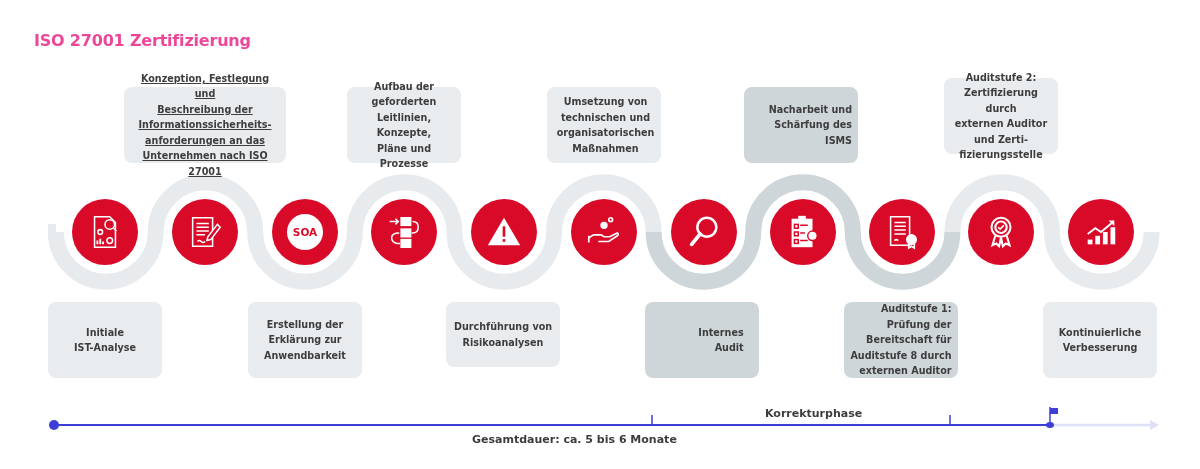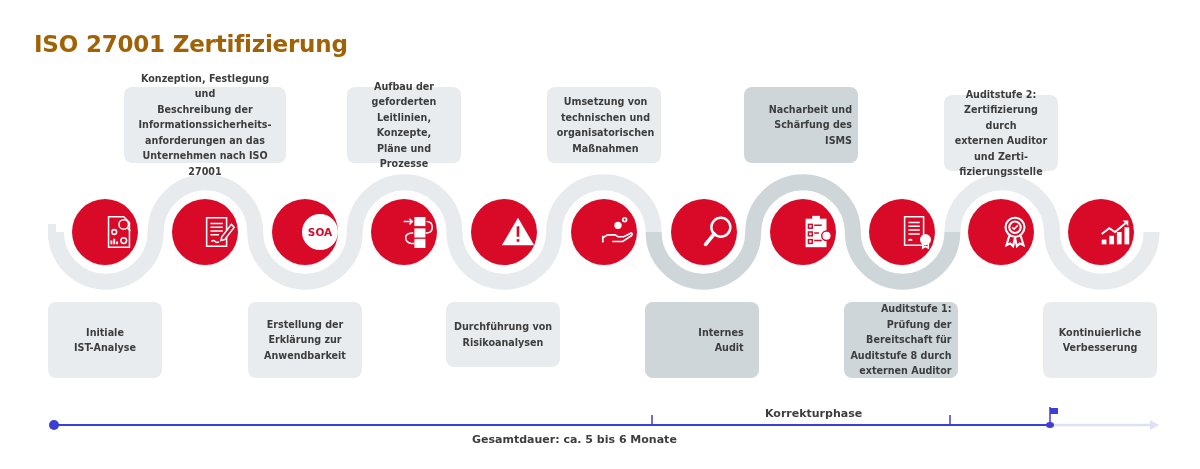--- a/index.html
+++ b/index.html
@@ -1,26 +1,26 @@
 <!DOCTYPE html>
 <html><head>
 <meta charset="utf-8">
 <style>
   html, body { margin:0; padding:0; background:#ffffff; }
   body { width:1200px; height:469px; position:relative; overflow:hidden;
          font-family:"DejaVu Sans", "Liberation Sans", sans-serif; color:#3b3b3b; }
-  .title { position:absolute; left:34px; top:31px; font-size:23px; font-weight:bold; color:#a16207; letter-spacing:-0.2px; }
+  .title { position:absolute; left:34px; top:31px; font-size:16px; font-weight:bold; color:#ec4899; letter-spacing:-0.2px; }
   .box { position:absolute; border-radius:8px; display:flex; align-items:center; justify-content:center;
          text-align:center; font-size:9.6px; font-weight:bold; line-height:15.5px; color:#3d3d3d; box-sizing:border-box; padding:4px 6px; }
   .box.light { background:#e9ecef; }
   .box.dark  { background:#cfd6d9;text-align:right; }
   .box span { white-space:pre-line; }
   svg.wave { position:absolute; left:0; top:0; }
   .circle { position:absolute; width:66px; height:66px; border-radius:50%; background:#d80a28;
-            display:flex; align-items:center; justify-content:flex-end; }
+            display:flex; align-items:center; justify-content:center; }
   .circle svg { width:38px; height:38px; }
   .soa { color:#d80a28; background:#fff; border-radius:50%; width:36px; height:36px; display:flex;
          align-items:center; justify-content:center; font-size:10.5px; font-weight:bold; }
   .tl-label { position:absolute; font-size:11px; font-weight:bold; color:#3d3d3d; }
 </style>
 </head>
 <body>
 
 <div class="title">ISO 27001 Zertifizierung</div>
 
@@ -38,21 +38,21 @@
 
     <path d="M653.6 232 A49.8 49.8 0 0 0 753.2 232" stroke="#cfd6d9"></path>
     <path d="M753.2 232 A49.8 49.8 0 0 1 852.8 232" stroke="#cfd6d9"></path>
     <path d="M852.8 232 A49.8 49.8 0 0 0 952.4 232" stroke="#cfd6d9"></path>
 
     <path d="M952.4 232 A49.8 49.8 0 0 1 1052 232" stroke="#e8ebee"></path>
     <path d="M1052 232 A49.8 49.8 0 0 0 1151.6 232" stroke="#e8ebee"></path>
   </g>
 </svg>
 
-<div class="box light" style="left:124px;top:87px;width:162px;height:76px;">
+<div class="box light" style="left:124px;top:87px;width:162px;height:76px;text-decoration:underline;">
     <span>Konzeption, Festlegung und
 Beschreibung der
 Informationssicherheits-
 anforderungen an das
 Unternehmen nach ISO 27001</span>
   </div>
 <div class="box light" style="left:347px;top:87px;width:114px;height:76px;">
     <span>Aufbau der
 geforderten
 Leitlinien, Konzepte,
@@ -61,21 +61,21 @@
 <div class="box light" style="left:547px;top:87px;width:114px;height:76px;padding-left:9px;">
     <span>Umsetzung von
 technischen und
 organisatorischen
 Maßnahmen</span>
   </div>
 <div class="box dark" style="left:744px;top:87px;width:114px;height:76px;">
     <span>Nacharbeit und
 Schärfung des ISMS</span>
   </div>
-<div class="box light" style="left:944px;top:95px;width:114px;height:76px;align-items:center;">
+<div class="box light" style="left:944px;top:78px;width:114px;height:76px;align-items:center;">
     <span>Auditstufe 2:
 Zertifizierung durch
 externen Auditor
 und  Zerti-
 fizierungsstelle</span>
   </div>
 
 <div class="box light" style="left:48px;top:302px;width:114px;height:76px;text-align:center;">
     <span>Initiale
 IST-Analyse</span>

